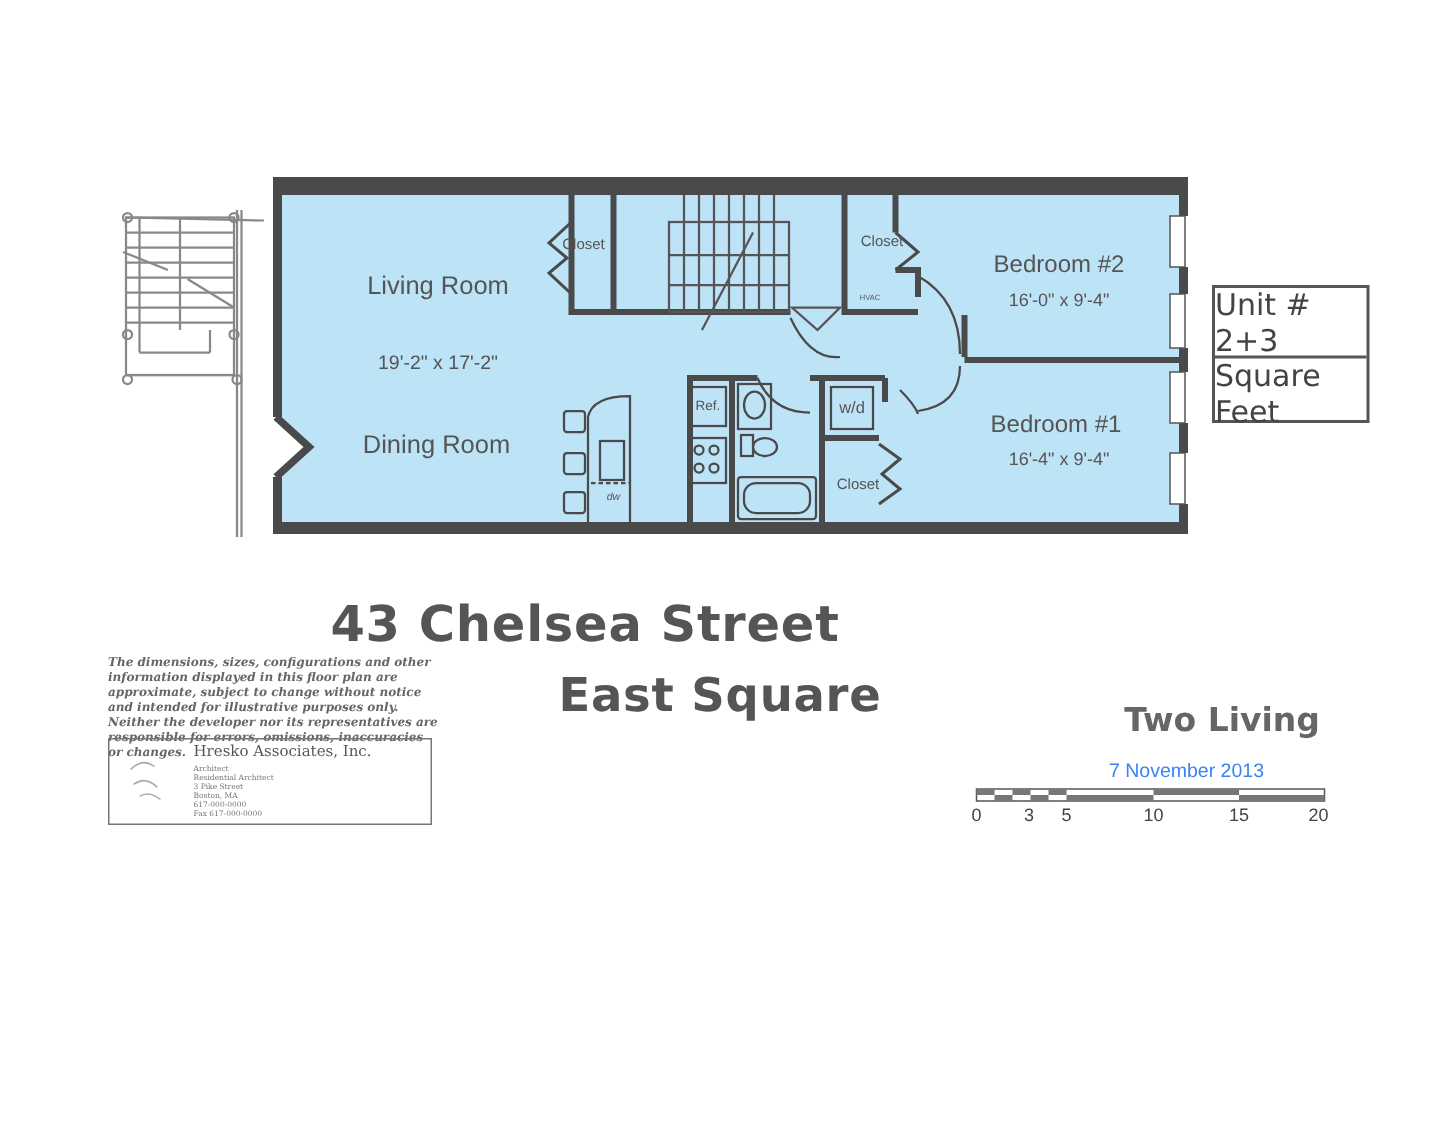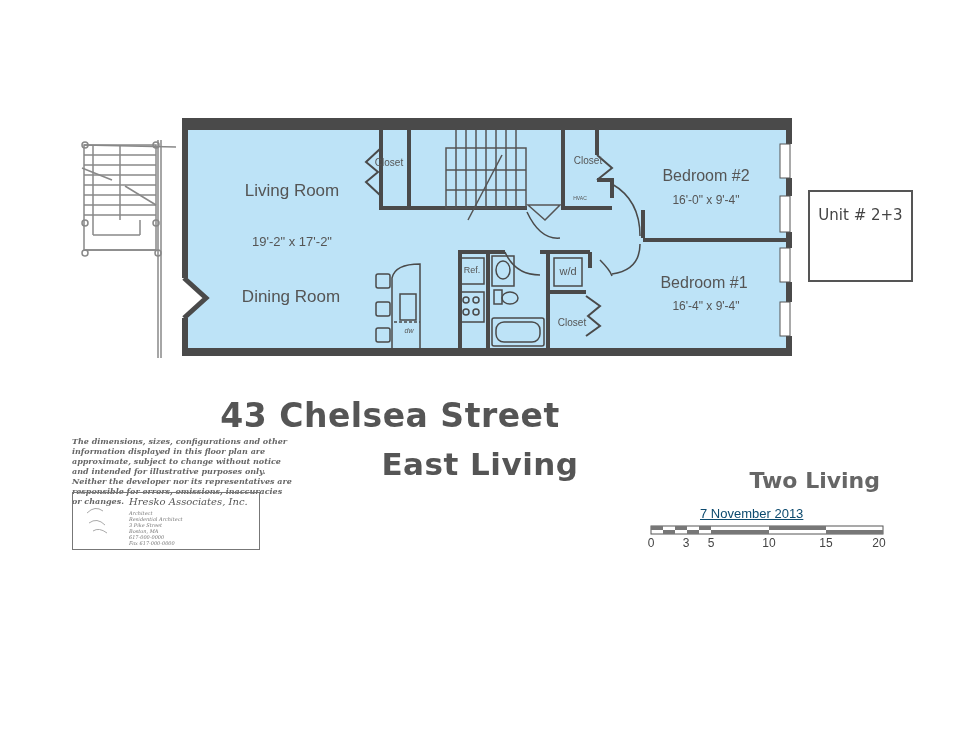--- a/index.html
+++ b/index.html
@@ -2,28 +2,28 @@
 <html><head>
 <meta charset="utf-8">
 <style>
   html, body { margin:0; padding:0; background:#ffffff; }
   body { width:960px; height:751px; position:relative; overflow:hidden; font-family:"Liberation Sans", sans-serif; }
   .abs { position:absolute; }
   svg text { font-family:"Liberation Sans", sans-serif; }
   .title1 { left:0; width:780px; top:396px; text-align:center; font-family:"DejaVu Sans", sans-serif; font-weight:bold; font-size:33px; color:#555; letter-spacing:0.5px; }
   .title2 { left:0; width:960px; top:446px; text-align:center; font-family:"DejaVu Sans", sans-serif; font-weight:bold; font-size:31px; color:#555; letter-spacing:0.5px; }
   .unitbox { left:808px; top:190px; width:105px; height:92px; border:2px solid #555; box-sizing:border-box; background:#fff; }
-  .unitbox .row { height:45px; display:flex; align-items:center; justify-content:center; font-family:"DejaVu Sans", sans-serif; font-size:15px; color:#444; }
+  .unitbox .row { height:45px; display:flex; align-items:center; justify-content:center; font-family:"DejaVu Sans", sans-serif; font-size:20px; color:#444; }
   .unitbox .row + .row { border-top:2px solid #555; }
   .disclaimer { left:72px; top:436px; width:220px; font-family:"DejaVu Serif", serif; font-style:italic; font-size:8px; line-height:10px; color:#666;font-weight:bold; }
-  .archbox { left:72px; top:492px; width:188px; height:58px; border:1.5px solid #777; box-sizing:border-box;font-style:italic; }
+  .archbox { left:72px; top:492px; width:216px; height:58px; border:1.5px solid #777; box-sizing:border-box; }
   .archbox .name { position:absolute; left:56px; top:3px; font-family:"DejaVu Serif", serif; font-size:10px; color:#555; }
   .archbox .lines { position:absolute; left:56px; top:17px; font-family:"DejaVu Serif", serif; font-size:5px; line-height:6px; color:#777; }
   .plantype { left:700px; top:468px; width:180px; text-align:right; font-family:"DejaVu Sans", sans-serif; font-weight:bold; font-size:22px; color:#666; }
-  .date { left:700px; top:506px; width:182px; text-align:left; font-family:"Liberation Sans", sans-serif; font-size:13px; color:#0c4a6e;text-decoration:underline; }
+  .date { left:700px; top:506px; width:182px; text-align:center; font-family:"Liberation Sans", sans-serif; font-size:13px; color:#3b82f6; }
 </style>
 </head>
 <body>
 
 <svg class="abs" style="left:0;top:0" width="960" height="400" viewBox="0 0 960 400">
 
   <g stroke="#888" stroke-width="1.5" fill="none">
     <rect x="84" y="145" width="72" height="105"></rect>
     <line x1="84" y1="250" x2="156" y2="250"></line>
     <line x1="158" y1="140" x2="158" y2="358"></line>
@@ -158,24 +158,25 @@
   <text x="588" y="164" text-anchor="middle" font-size="10" fill="#555">Closet</text>
   <text x="572" y="326" text-anchor="middle" font-size="10" fill="#555">Closet</text>
   <text x="580" y="200" text-anchor="middle" font-size="5" fill="#555">HVAC</text>
   <text x="472" y="273" text-anchor="middle" font-size="9" fill="#555">Ref.</text>
   <text x="568" y="275" text-anchor="middle" font-size="11" fill="#555">w/d</text>
   <text x="409" y="333" text-anchor="middle" font-size="7" font-style="italic" fill="#555">dw</text>
 </svg>
 
 <div class="abs unitbox">
   <div class="row">Unit # 2+3</div>
+  <div class="row">Square Feet</div>
 </div>
 
 <div class="abs title1">43 Chelsea Street</div>
-<div class="abs title2">East Living</div>
+<div class="abs title2">East Square</div>
 
 <div class="abs disclaimer">The dimensions, sizes, configurations and other information displayed in this floor plan are approximate, subject to change without notice and intended for illustrative purposes only. Neither the developer nor its representatives are responsible for errors, omissions, inaccuracies or changes.</div>
 
 <div class="abs archbox">
   <svg style="position:absolute;left:6px;top:8px" width="40" height="40">
     <path d="M8,12 Q16,4 24,10 M10,22 Q18,16 26,24 M14,30 Q20,26 28,32" stroke="#aaa" stroke-width="1" fill="none"></path>
   </svg>
   <div class="name">Hresko Associates, Inc.</div>
   <div class="lines">
     <div>Architect</div>

